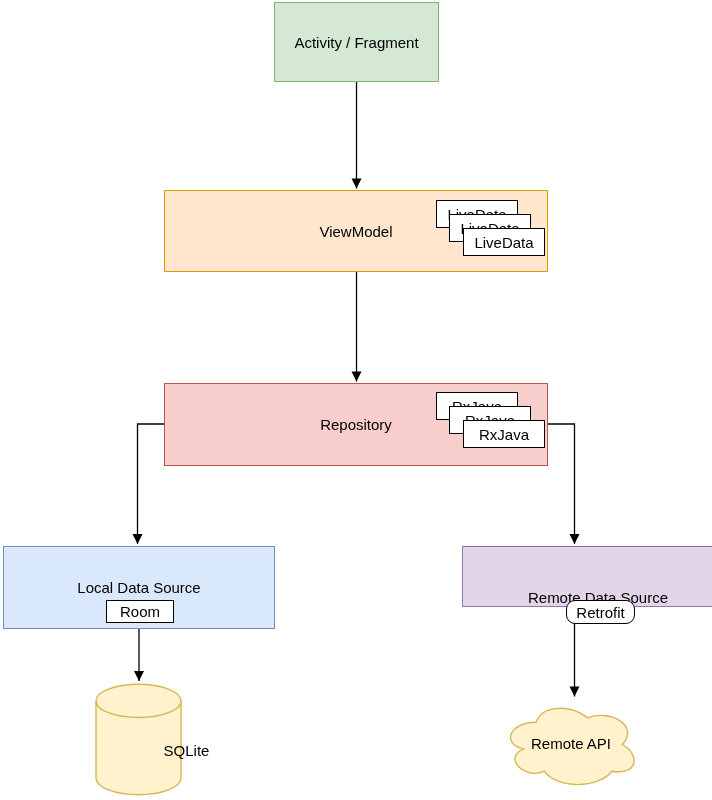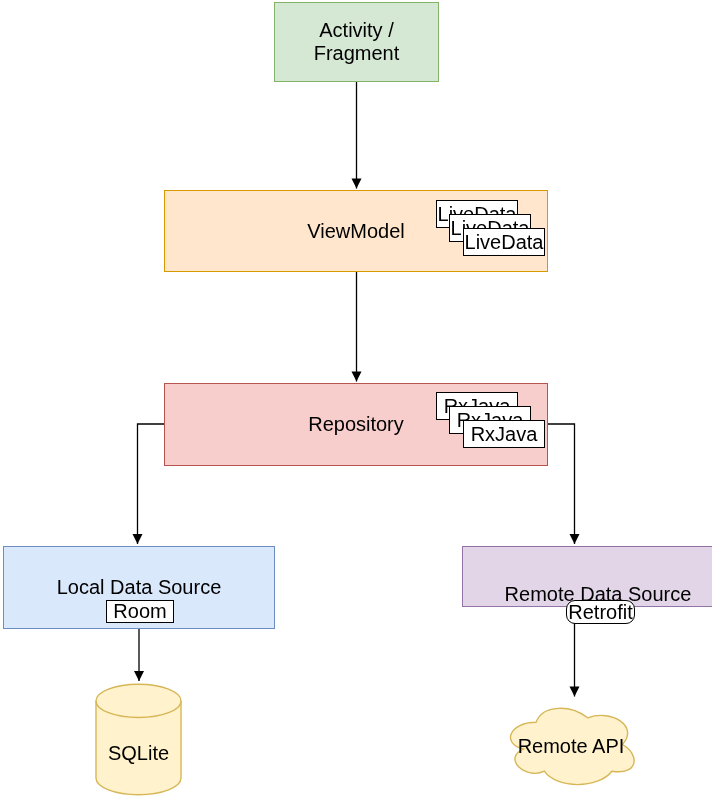--- a/index.html
+++ b/index.html
@@ -2,21 +2,21 @@
 <html style="--green-fill: #d5e8d4; --green-stroke: #82b366; --orange-fill: #ffe6cc; --orange-stroke: #d79b00; --red-fill: #f8cecc; --red-stroke: #b85450; --blue-fill: #dae8fc; --blue-stroke: #6c8ebf; --purple-fill: #e1d5e7; --purple-stroke: #9673a6; --yellow-fill: #fff2cc; --yellow-stroke: #d6b656; --connector: #000000;"><head>
 <meta charset="utf-8">
 <style>
   html, body { margin: 0; padding: 0; background: #ffffff; }
   #canvas {
     position: relative;
     width: 712px;
     height: 800px;
     background: #ffffff;
     font-family: "Liberation Sans", sans-serif;
-    font-size: 20px;
+    font-size: 15px;
     color: #000000;
     overflow: hidden;
   }
   #connectors {
     position: absolute;
     left: 0; top: 0;
     width: 712px; height: 800px;
     pointer-events: none;
   }
   .node {
@@ -104,21 +104,21 @@
     <div class="badge stack-badge rp-b1">RxJava</div>
     <div class="badge stack-badge rp-b2">RxJava</div>
     <div class="badge stack-badge rp-b3">RxJava</div>
   </div>
 
   <div class="node rect purple" style="left:462px; top:546px; width:272px; height:61px;align-items:flex-end;">
     <span>Remote Data Source</span>
     <div class="badge retrofit-badge">Retrofit</div>
   </div>
 
-  <div class="shape-node" style="left:95px; top:683px; width:87px; height:113px;">
+  <div class="shape-node" style="left:95px; top:683px; width:87px; height:113px;padding-left:32px;">
     <svg width="87" height="113" viewBox="-1 -1 89 115" xmlns="http://www.w3.org/2000/svg">
       <path d="M0,17 A43.5,17 0 0 1 87,17 L87,96 A43.5,17 0 0 1 0,96 Z" fill="#fff2cc" stroke="#d6b656" stroke-width="1.4"></path>
       <path d="M0,17 A43.5,17 0 0 0 87,17" fill="none" stroke="#d6b656" stroke-width="1.4"></path>
     </svg>
     <div class="shape-label cyl-label">SQLite</div>
   </div>
 
   <div class="shape-node" style="left:500px; top:699px; width:142px; height:91px;">
     <svg width="142" height="91" viewBox="-1 -1 144 93" xmlns="http://www.w3.org/2000/svg">
       <path d="M35.25,22.75

